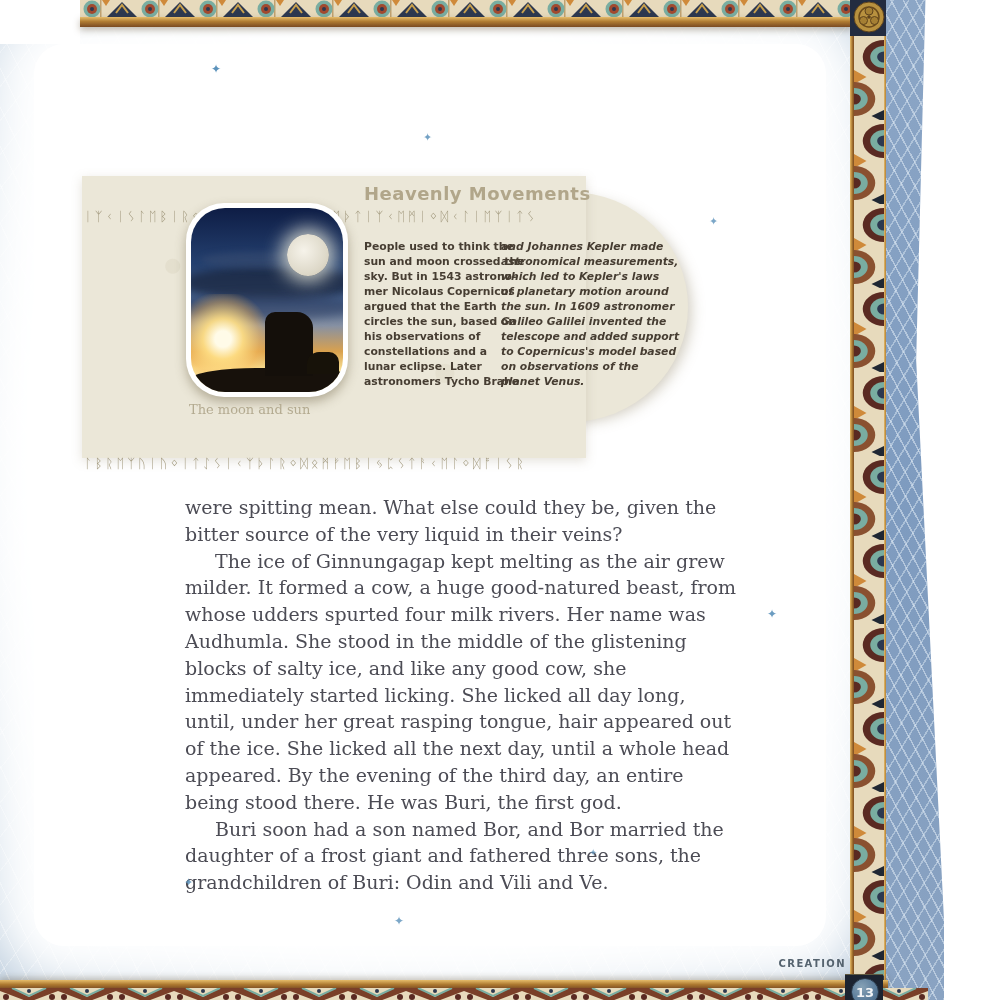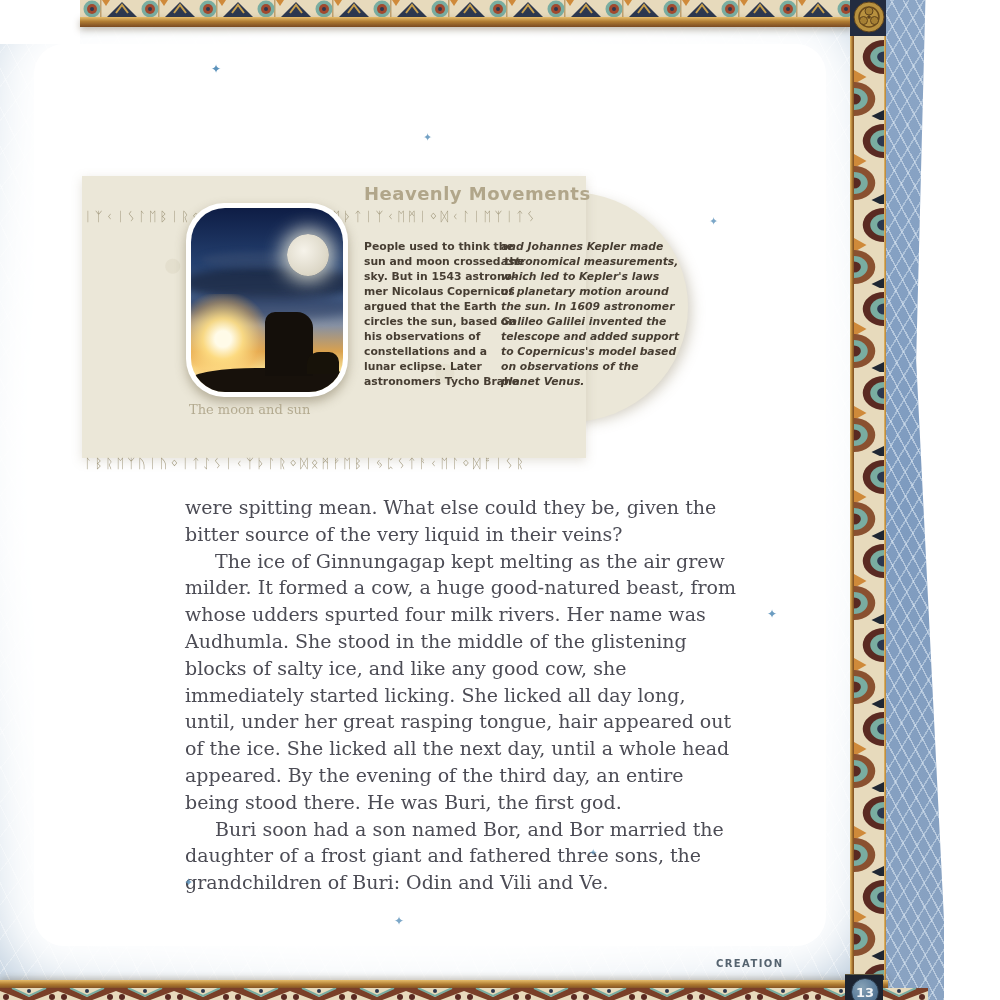--- a/index.html
+++ b/index.html
@@ -79,21 +79,21 @@
   .sb-col.c1{left:364px;width:156px;}
   .sb-col.c2{left:501px;width:164px;font-style:italic;}
 
   
   .body-text{position:absolute;left:185px;top:462px;width:552px;
              font-family:"DejaVu Serif",serif;font-size:19px;line-height:26.8px;color:#4c4c55;margin-top:32px;}
   .body-text p{margin:0;}
   .body-text p.indent{text-indent:30px;}
 
   
-  .chapter{position:absolute;left:716px;top:958px;width:130px;text-align:left;
+  .chapter{position:absolute;left:716px;top:958px;width:130px;text-align:right;
            font-size:10px;font-weight:bold;letter-spacing:1.4px;color:#55636f;}
   .badge{position:absolute;left:845px;top:974px;width:38px;height:34px;background:#1c2330;
          box-shadow:inset 0 1px 0 rgba(200,170,90,.4);}
   .badge .disc{position:absolute;left:6px;top:4px;width:26px;height:26px;border-radius:50%;
          background:radial-gradient(circle at 38% 32%, #87a2b6, #5c7d9b 55%, #42607c);
          border:1px solid #2b3b4c;display:flex;align-items:center;justify-content:center;
          font-size:13px;font-weight:bold;color:#f2f4f6;}
 
   .star{position:absolute;color:#5c92bb;font-size:12px;line-height:1;}
 </style>

